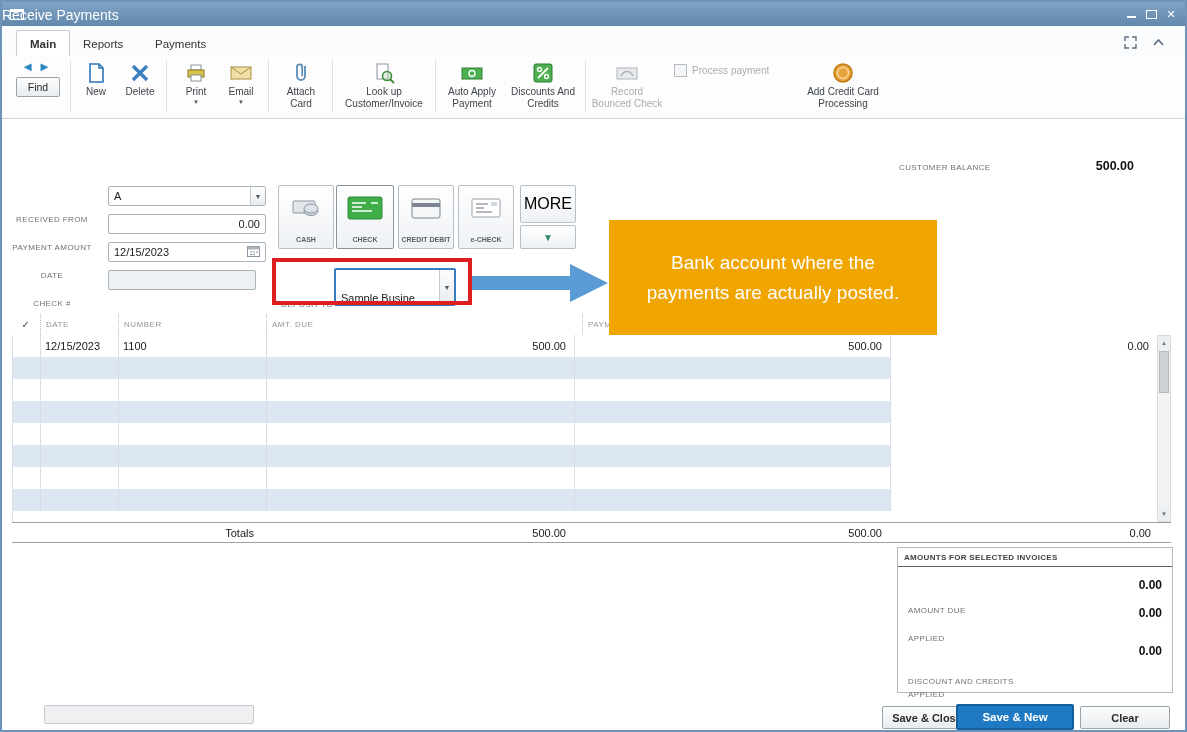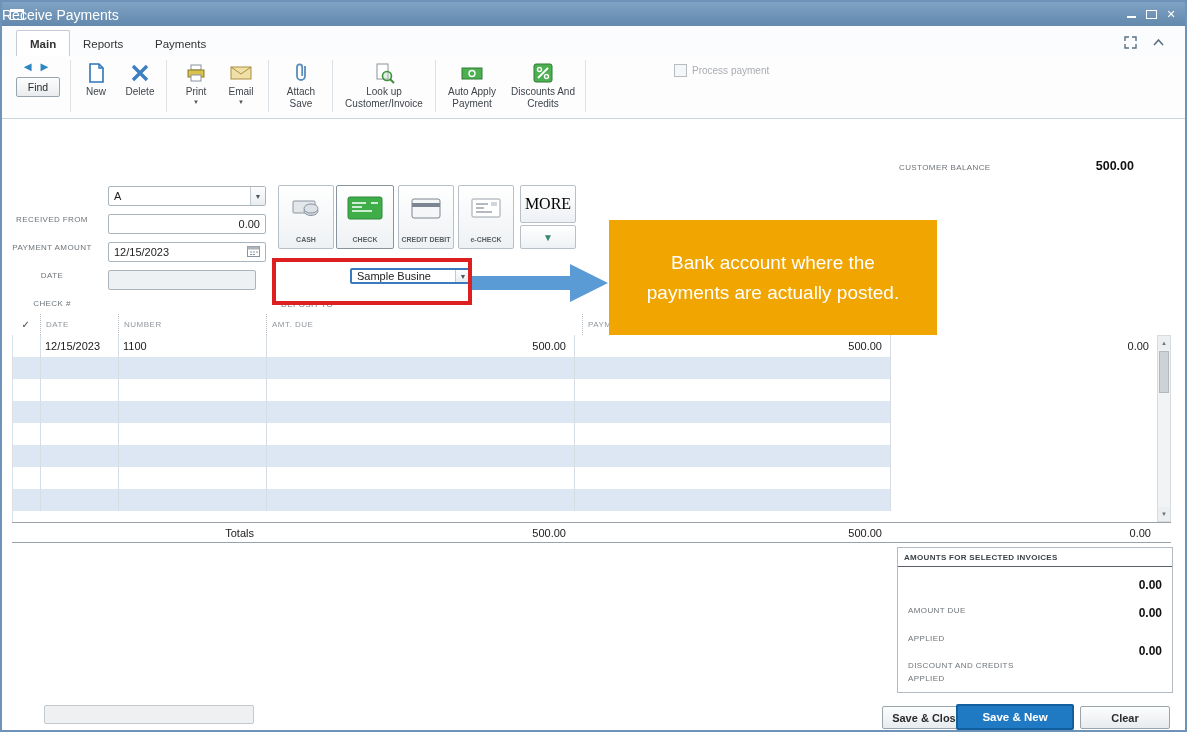--- a/index.html
+++ b/index.html
@@ -38,25 +38,25 @@
   .frm-lbl{position:absolute;left:0;width:100px;text-align:center;}
   .input{position:absolute;background:#fff;border:1px solid #a9b4bd;border-radius:2px;font-size:11px;color:#222;display:flex;align-items:center;padding:0 5px;box-sizing:border-box;height:20px;}
   .input .grow{flex:1;}
   .combo-caret{width:14px;height:100%;display:flex;align-items:center;justify-content:center;border-left:1px solid #c3cad0;margin-right:-5px;font-size:7px;color:#4a5560;background:linear-gradient(#fdfdfd,#e9ecef);}
   .disabled-field{background:#eef1f3;}
   
   .pm{position:absolute;top:183px;width:56px;height:64px;box-sizing:border-box;border:1px solid #b7c0c8;border-radius:2px;background:linear-gradient(#ffffff,#eef1f4);display:flex;flex-direction:column;align-items:center;justify-content:flex-end;padding-bottom:4px;}
   .pm .ic{position:absolute;top:6px;left:0;right:0;height:32px;display:flex;align-items:center;justify-content:center;}
   .pm .pml{font-size:7px;font-weight:bold;color:#5a6165;text-align:center;line-height:1.2;}
   .pm.active{border-color:#8a949c;}
-  .more-top{position:absolute;top:183px;width:56px;height:38px;box-sizing:border-box;border:1px solid #b7c0c8;border-radius:2px;background:linear-gradient(#ffffff,#eef1f4);display:flex;align-items:center;justify-content:center;font-family:Liberation Serif, serif;}
+  .more-top{position:absolute;top:183px;width:56px;height:38px;box-sizing:border-box;border:1px solid #b7c0c8;border-radius:2px;background:linear-gradient(#ffffff,#eef1f4);display:flex;align-items:center;justify-content:center;}
   .more-bot{position:absolute;top:223px;width:56px;height:24px;box-sizing:border-box;border:1px solid #b7c0c8;border-radius:2px;background:linear-gradient(#ffffff,#eef1f4);display:flex;align-items:center;justify-content:center;color:#318a6e;font-size:10px;}
   
   .redbox{position:absolute;left:270px;top:256px;width:200px;height:47px;border:4px solid #DD1F1F;box-sizing:border-box;z-index:5;}
-  .deposit-combo{position:absolute;left:348px;top:266px;width:122px;height:16px;border:2px solid #3A7BBF;}
+  .deposit-combo{position:absolute;left:332px;top:266px;width:122px;height:38px;border:2px solid #3A7BBF;align-items:flex-end;}
   
   .callout{position:absolute;left:607px;top:218px;width:328px;height:115px;background:#F0A500;color:#fff;display:flex;align-items:center;justify-content:center;text-align:center;font-size:19px;line-height:1.55;padding:0 30px;box-sizing:border-box;z-index:6;}
   .arrow-svg{position:absolute;left:470px;top:258px;z-index:4;}
   
   .thead{position:absolute;left:10px;top:312px;width:1145px;height:21px;display:flex;align-items:center;border-bottom:1px solid #c9d1d8;}
   .th{font-size:8px;color:#90979d;letter-spacing:.5px;display:flex;align-items:center;height:100%;box-sizing:border-box;padding-left:5px;border-left:1px dotted #b4bdc6;}
   .th:first-child{border-left:none;justify-content:center;padding-left:0;font-size:10px;color:#3c4247;font-weight:bold;}
   .tbody{position:absolute;left:10px;top:333px;width:1145px;height:187px;border-left:1px solid #dbe1e7;}
   .trow{display:flex;height:22px;}
   .c{box-sizing:border-box;border-right:1px solid #d6dde3;display:flex;align-items:center;font-size:11px;color:#1a1a1a;padding-left:4px;background:#fff;}
@@ -172,21 +172,21 @@
     <div class="ddcaret">▼</div>
   </div>
   <div class="vsep" style="left:266px"></div>
 
   <div class="tb" style="left:274px;width:50px">
     <div class="ic">
       <svg width="16" height="22" viewBox="0 0 16 22">
           <path d="M12 4v10a4 4 0 0 1-8 0V5a2.6 2.6 0 0 1 5.2 0v9" fill="none" stroke="#5b8db8" stroke-width="1.8"></path>
         </svg>
     </div>
-    <span>Attach Save</span>
+    <span>Attach Card</span>
   </div>
   <div class="vsep" style="left:330px"></div>
 
   <div class="tb" style="left:336px;width:92px">
     <div class="ic">
       <svg width="22" height="22" viewBox="0 0 22 22">
           <rect x="4" y="2" width="11" height="15" fill="#fff" stroke="#8a93a0"></rect>
           <circle cx="14" cy="14" r="4.5" fill="rgba(180,220,180,.4)" stroke="#3f8f3f" stroke-width="1.6"></circle>
           <path d="M17.2 17.2L21 21" stroke="#3f8f3f" stroke-width="2"></path>
         </svg>
@@ -210,26 +210,44 @@
           <rect x="1" y="1" width="18" height="18" rx="2" fill="#4caf50" stroke="#2e7d32"></rect>
           <path d="M5 15L15 5" stroke="#fff" stroke-width="1.8"></path>
           <circle cx="6.5" cy="6.5" r="2" fill="none" stroke="#fff" stroke-width="1.4"></circle>
           <circle cx="13.5" cy="13.5" r="2" fill="none" stroke="#fff" stroke-width="1.4"></circle>
         </svg>
     </div>
     <span>Discounts And Credits</span>
   </div>
   <div class="vsep" style="left:583px"></div>
 
+  <div class="tb disabled" style="left:588px;width:74px">
+    <div class="ic">
+      <svg width="22" height="18" viewBox="0 0 22 18">
+          <rect x="1" y="4" width="20" height="11" fill="#e8eaec" stroke="#aeb4b9"></rect>
+          <path d="M5 12c3-6 9-6 12 0" fill="none" stroke="#aeb4b9" stroke-width="1.6"></path>
+        </svg>
+    </div>
+    <span>Record Bounced Check</span>
+  </div>
 
   <div class="chkrow">
     <span class="chkbox"></span>
     <span>Process payment</span>
   </div>
 
+  <div class="tb" style="left:796px;width:90px">
+    <div class="ic">
+      <svg width="22" height="22" viewBox="0 0 22 22">
+          <circle cx="11" cy="11" r="9" fill="#E8A33D" stroke="#c07c14" stroke-width="1.6"></circle>
+          <circle cx="11" cy="11" r="5.5" fill="none" stroke="#f6d79a" stroke-width="1.4"></circle>
+        </svg>
+    </div>
+    <span>Add Credit Card Processing</span>
+  </div>
 
   <div class="abs lbl" style="left:897px;top:137px">CUSTOMER BALANCE</div>
   <div class="abs balance-val" style="left:1040px;top:133px;width:92px;text-align:right">500.00</div>
 
   <div class="abs lbl frm-lbl" style="top:189px">RECEIVED FROM</div>
   <div class="input" style="left:106px;top:184px;width:158px">
     <span class="grow">A</span>
     <span class="combo-caret">▼</span>
   </div>
 
@@ -404,21 +422,21 @@
     <div class="c c4 num">500.00</div>
     <div class="c t5 num" style="padding-right:20px">0.00</div>
   </div>
 
   <div class="sumbox">
     <div class="sum-title">AMOUNTS FOR SELECTED INVOICES</div>
     <div class="abs lbl" style="left:10px;top:34px">AMOUNT DUE</div>
     <div class="sum-val" style="top:30px">0.00</div>
     <div class="abs lbl" style="left:10px;top:62px">APPLIED</div>
     <div class="sum-val" style="top:58px">0.00</div>
-    <div class="abs lbl" style="left:10px;top:88px;width:130px;line-height:1.6">DISCOUNT AND CREDITS APPLIED</div>
+    <div class="abs lbl" style="left:10px;top:104px;width:130px;line-height:1.6">DISCOUNT AND CREDITS APPLIED</div>
     <div class="sum-val" style="top:96px">0.00</div>
   </div>
 
   <div class="abs lbl" style="left:12px;top:707px">MEMO</div>
   <div class="memo-input"><span></span></div>
 
   <div class="btn-gray" style="left:880px;top:704px;width:90px">
       <span>Save &amp; Close</span>
     </div>
   <div class="btn-blue">

